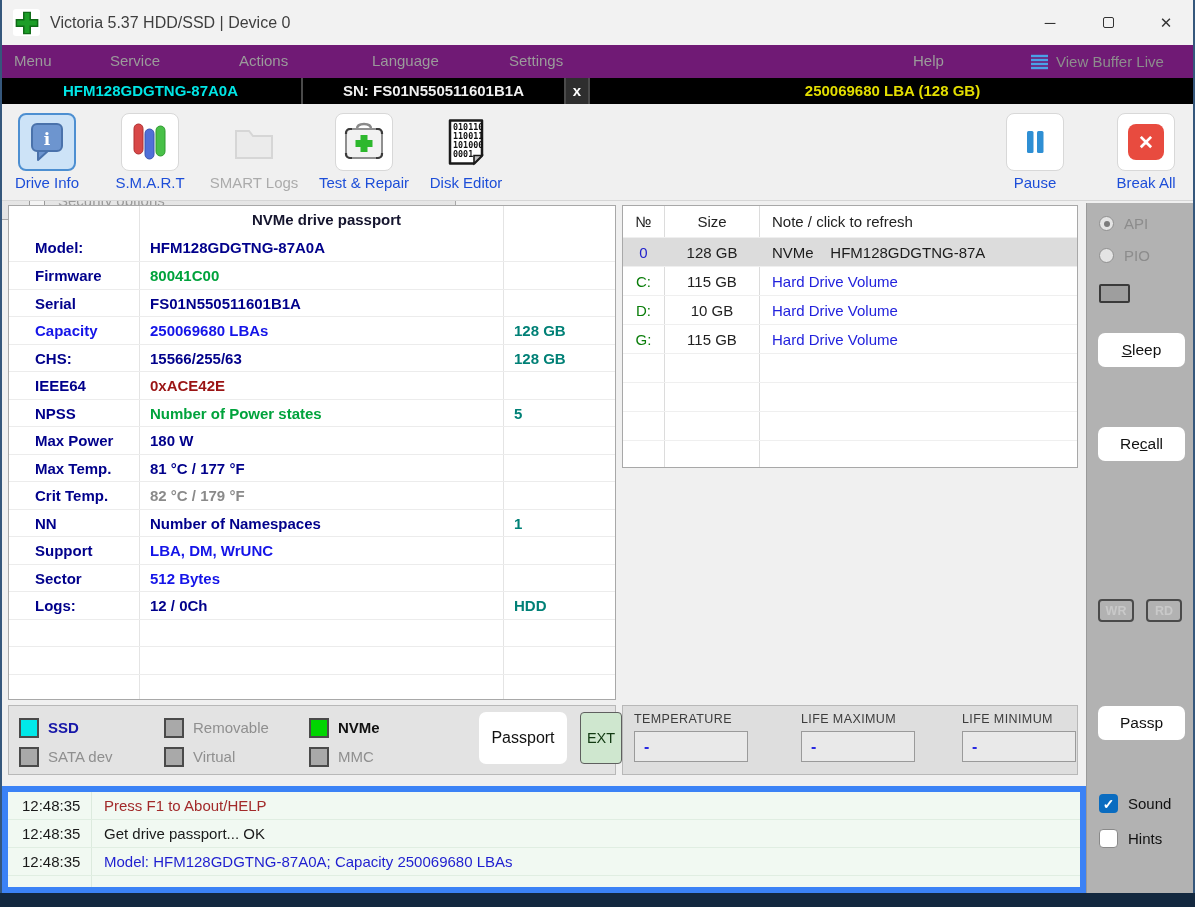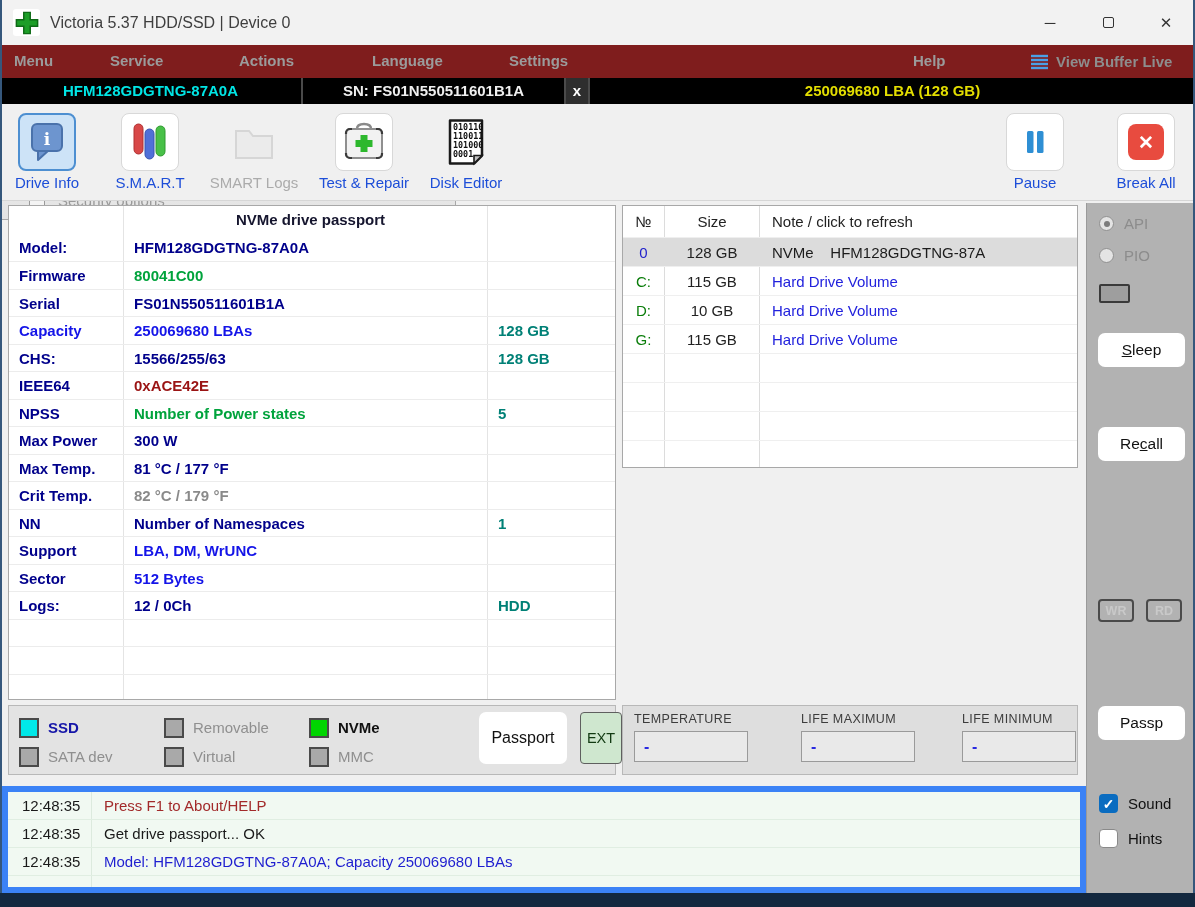--- a/index.html
+++ b/index.html
@@ -14,21 +14,21 @@
 
   
   .titlebar { position:absolute; left:0; top:0; width:100%; height:45px; background:#f2f2f2; }
   .app-icon { position:absolute; left:13px; top:9px; width:27px; height:27px; background:#fff; border-radius:3px; display:flex; align-items:center; justify-content:center; }
   .title-text { position:absolute; left:50px; top:0; height:45px; line-height:45px; font-size:16px; color:#3f3f3f; }
   .wincontrols { position:absolute; right:0; top:0; height:45px; display:flex; }
   .wc { width:58px; height:45px; display:flex; align-items:center; justify-content:center; color:#333; font-size:15px; }
   .wc .maxbox { width:11px; height:11px; border:1.2px solid #333; border-radius:2px; display:block; }
 
   
-  .menubar { position:absolute; left:0; top:45px; width:100%; height:33px; background:#7f1d1d;font-weight:bold; }
+  .menubar { position:absolute; left:0; top:45px; width:100%; height:33px; background:#701a75; }
   .mitem { position:absolute; top:0; height:33px; line-height:31px; font-size:15px; color:#9b9b9b; cursor:default; }
   .vbl { position:absolute; left:1030px; top:0; height:33px; display:flex; align-items:center; gap:7px; color:#8d8d8d; font-size:15px; }
 
   
   .devbar { position:absolute; left:0; top:78px; width:100%; height:26px; background:#000; display:flex; }
   .seg { height:26px; line-height:26px; text-align:center; font-size:15px; font-weight:bold; border-right:2px solid #4a4a4a; }
   .seg:last-child { border-right:none; }
   .seg.model { width:303px; color:#00e5e5; }
   .seg.serial { width:263px; color:#efefef; }
   .seg.xbtn { width:24px; color:#fff; background:#2e2e2e; font-weight:bold; cursor:default;}
@@ -41,21 +41,21 @@
   .tbtn .ibox { width:58px; height:58px; margin:0 auto; background:#fff; border:1px solid #d8d8d8; border-radius:8px; display:flex; align-items:center; justify-content:center; }
   .tbtn .ibox.sel { background:#cde3f7; border:2px solid #4d8fd1; }
   .tbtn .ibox.flat { background:transparent; border:1px solid transparent; }
   .tbtn .tlabel { margin-top:3px; font-size:15px; color:#1d4ed8; white-space:nowrap; }
   .tbtn .tlabel.dis { color:#ababab; }
   .redsq { width:36px; height:36px; background:#e84b3f; border-radius:8px; color:#fff; font-size:19px; font-weight:bold; display:flex; align-items:center; justify-content:center; }
 
   
   .panel { position:absolute; background:#fff; border:1px solid #a8a8a8; }
   #passport-panel { left:8px; top:205px; width:608px; height:495px; overflow:hidden; }
-  .p-row { display:flex; height:27.5px; }
+  .p-row { display:flex; height:27.5px;padding-left:16px; }
   .p-label { width:115px; padding-left:10px; border-right:1px solid #e4e4e4; font-size:15px; font-weight:bold; color:#00008b; line-height:27px; white-space:nowrap; overflow:hidden;}
   .p-value { width:364px; padding-left:10px; border-right:1px solid #e4e4e4; font-size:15px; font-weight:bold; color:#00008b; line-height:27px; white-space:nowrap; overflow:hidden;}
   .p-extra { flex:1; padding-left:10px; font-size:15px; font-weight:bold; color:#008076; line-height:27px; }
   .p-row + .p-row { border-top:1px solid #ececec; }
   .p-title { text-align:center; color:#15152e; }
   .navy { color:#00008b !important; } .blue { color:#1414e8 !important; }
   .green { color:#00a33c !important; } .teal { color:#008076 !important; }
   .darkred { color:#9a1414 !important; } .gray { color:#8a8a8a !important; }
 
   
@@ -287,21 +287,21 @@
           <div class="p-value darkred">0xACE42E</div>
           <div class="p-extra "></div>
         </div>
         <div class="p-row">
           <div class="p-label ">NPSS</div>
           <div class="p-value green">Number of Power states</div>
           <div class="p-extra teal">5</div>
         </div>
         <div class="p-row">
           <div class="p-label ">Max Power</div>
-          <div class="p-value navy">300 W</div>
+          <div class="p-value navy">180 W</div>
           <div class="p-extra "></div>
         </div>
         <div class="p-row">
           <div class="p-label ">Max Temp.</div>
           <div class="p-value navy">81 °C / 177 °F</div>
           <div class="p-extra "></div>
         </div>
         <div class="p-row">
           <div class="p-label ">Crit Temp.</div>
           <div class="p-value gray">82 °C / 179 °F</div>

